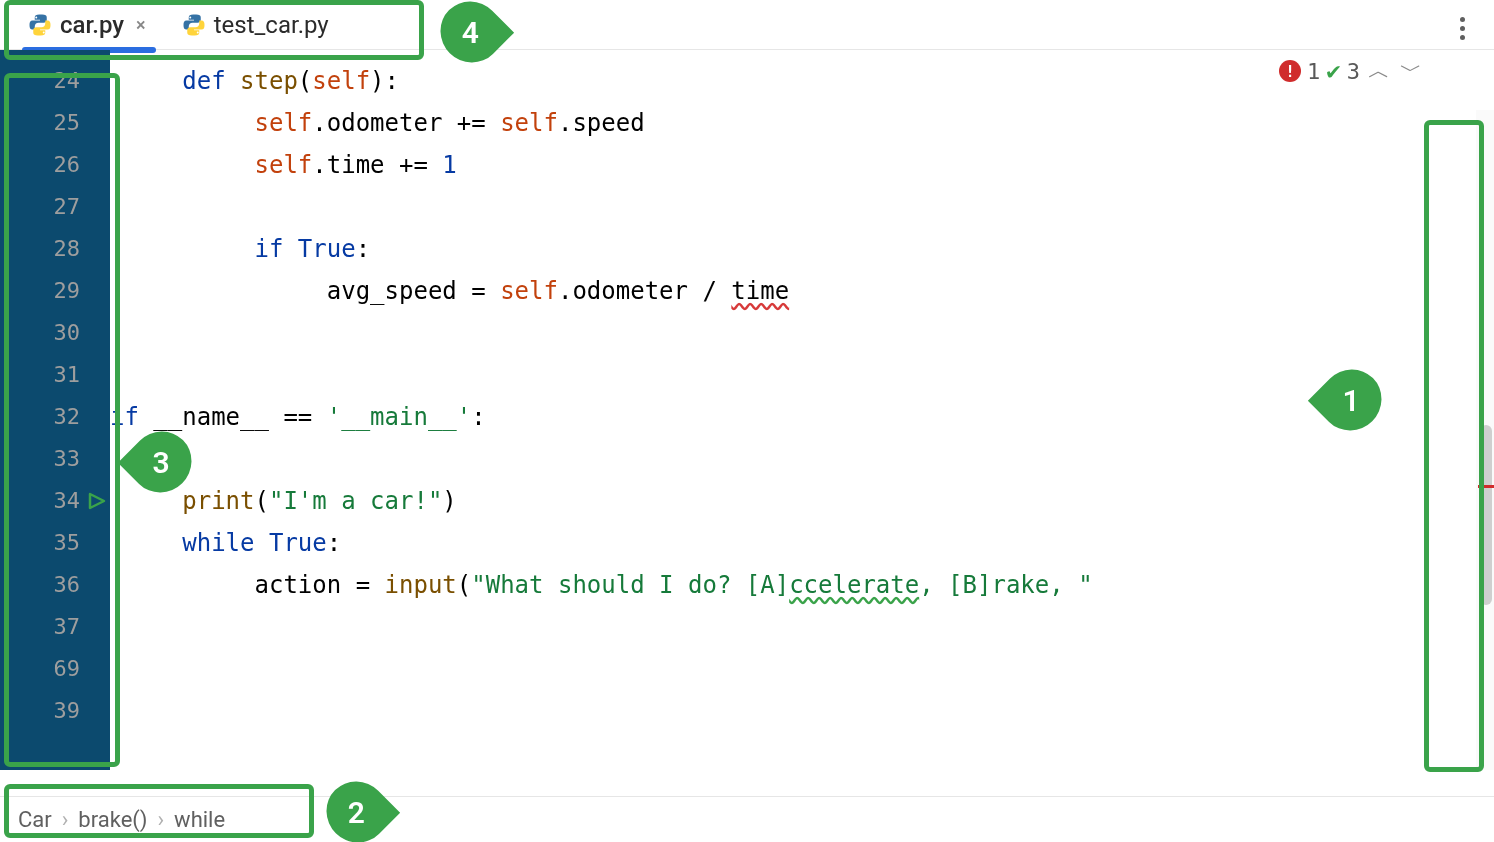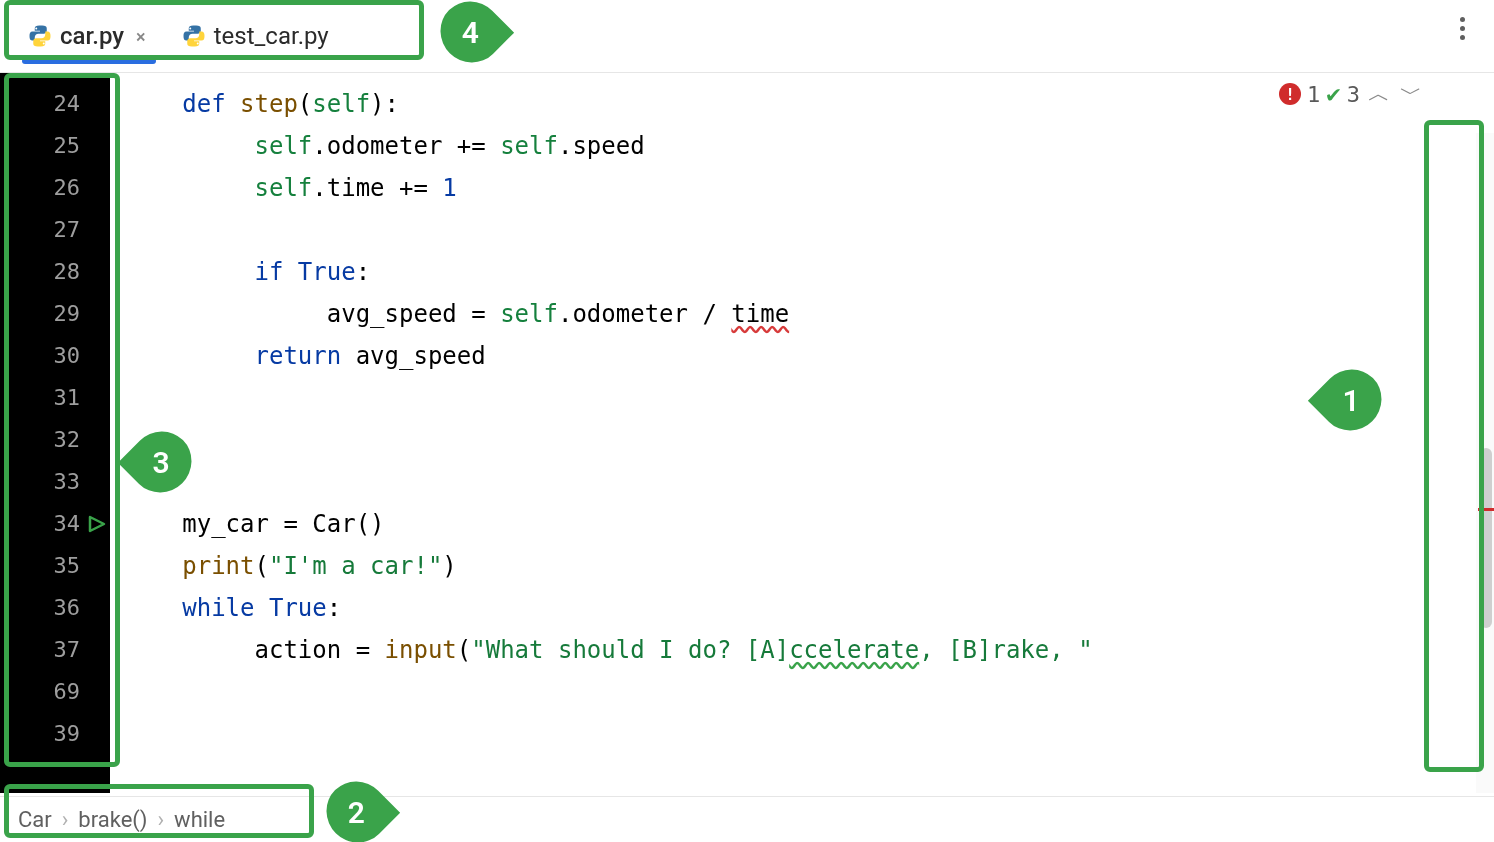--- a/index.html
+++ b/index.html
@@ -6,21 +6,21 @@
   body {
     font-family: -apple-system, "Segoe UI", Roboto, sans-serif;
     background: #ffffff;
     width: 1494px;
     height: 842px;
     position: relative;
     overflow: hidden;
   }
   
   .tabbar {
-    height: 73px;
+    height: 50px;
     display: flex;
     align-items: center;
     border-bottom: 1px solid #e6e6e6;
     position: relative;
     padding-left: 12px;
   }
   .tab {
     display: flex;
     align-items: center;
     gap: 8px;
@@ -69,21 +69,21 @@
   .py-icon { width: 24px; height: 24px; }
 
   
   .editor-wrap {
     display: flex;
     height: 720px;
     position: relative;
   }
   .gutter {
     width: 110px;
-    background: #000000;
+    background: #0c4a6e;
     padding-top: 10px;
   }
   .gutter .ln {
     height: 42px;
     line-height: 42px;
     text-align: right;
     padding-right: 30px;
     color: #9e9e9e;
     font-family: "Menlo","Consolas",monospace;
     font-size: 22px;
@@ -102,21 +102,21 @@
     position: relative;
   }
   .code .line {
     height: 42px;
     line-height: 42px;
     white-space: pre;
     position: relative;
   }
   .kw { color: #063aa3; }
   .fn { color: #7a4f00; }
-  .self { color: #15803d; margin-top: 36px; }
+  .self { color: #c2410c; margin-top: 36px; }
   .str { color: #167a3a; }
   .squiggle-red {
     text-decoration: underline wavy #d73a3a;
     text-underline-offset: 4px;
   }
   .squiggle-green {
     text-decoration: underline wavy #3aa34a;
     text-underline-offset: 4px;
   }
   
@@ -266,25 +266,24 @@
       <span>3</span>
       <span class="nav-chev">︿</span>
       <span class="nav-chev">﹀</span>
     </div>
   <div class="line">&nbsp;&nbsp;&nbsp;&nbsp;&nbsp;<span class="kw">def</span> <span class="fn">step</span>(<span class="self">self</span>):</div>
       <div class="line">&nbsp;&nbsp;&nbsp;&nbsp;&nbsp;&nbsp;&nbsp;&nbsp;&nbsp;&nbsp;<span class="self">self</span>.odometer += <span class="self">self</span>.speed</div>
       <div class="line">&nbsp;&nbsp;&nbsp;&nbsp;&nbsp;&nbsp;&nbsp;&nbsp;&nbsp;&nbsp;<span class="self">self</span>.time += <span class="kw">1</span></div>
       <div class="line"></div>
       <div class="line">&nbsp;&nbsp;&nbsp;&nbsp;&nbsp;&nbsp;&nbsp;&nbsp;&nbsp;&nbsp;<span class="kw">if True</span>:</div>
       <div class="line">&nbsp;&nbsp;&nbsp;&nbsp;&nbsp;&nbsp;&nbsp;&nbsp;&nbsp;&nbsp;&nbsp;&nbsp;&nbsp;&nbsp;&nbsp;avg_speed = <span class="self">self</span>.odometer / <span class="squiggle-red">time</span></div>
-      <div class="line">&nbsp;&nbsp;&nbsp;&nbsp;&nbsp;&nbsp;&nbsp;&nbsp;&nbsp;&nbsp;<span class="kw">return</span> avg_speed</div>
       <div class="line"></div>
       <div class="line"></div>
+      <div class="line"><span class="kw">if</span> __name__ == <span class="str">'__main__'</span>:</div>
       <div class="line"></div>
-      <div class="line">&nbsp;&nbsp;&nbsp;&nbsp;&nbsp;my_car = Car()</div>
       <div class="line">&nbsp;&nbsp;&nbsp;&nbsp;&nbsp;<span class="fn">print</span>(<span class="str">"I'm a car!"</span>)</div>
       <div class="line">&nbsp;&nbsp;&nbsp;&nbsp;&nbsp;<span class="kw">while True</span>:</div>
       <div class="line">&nbsp;&nbsp;&nbsp;&nbsp;&nbsp;&nbsp;&nbsp;&nbsp;&nbsp;&nbsp;action = <span class="fn">input</span>(<span class="str">"What should I do? [A]<span class="squiggle-green">ccelerate</span>, [B]rake, "</span></div>
     </div>
   <div class="scroll-track">
     <div class="scroll-thumb"></div>
     <div class="err-mark"></div>
   </div>
 </div>
 

